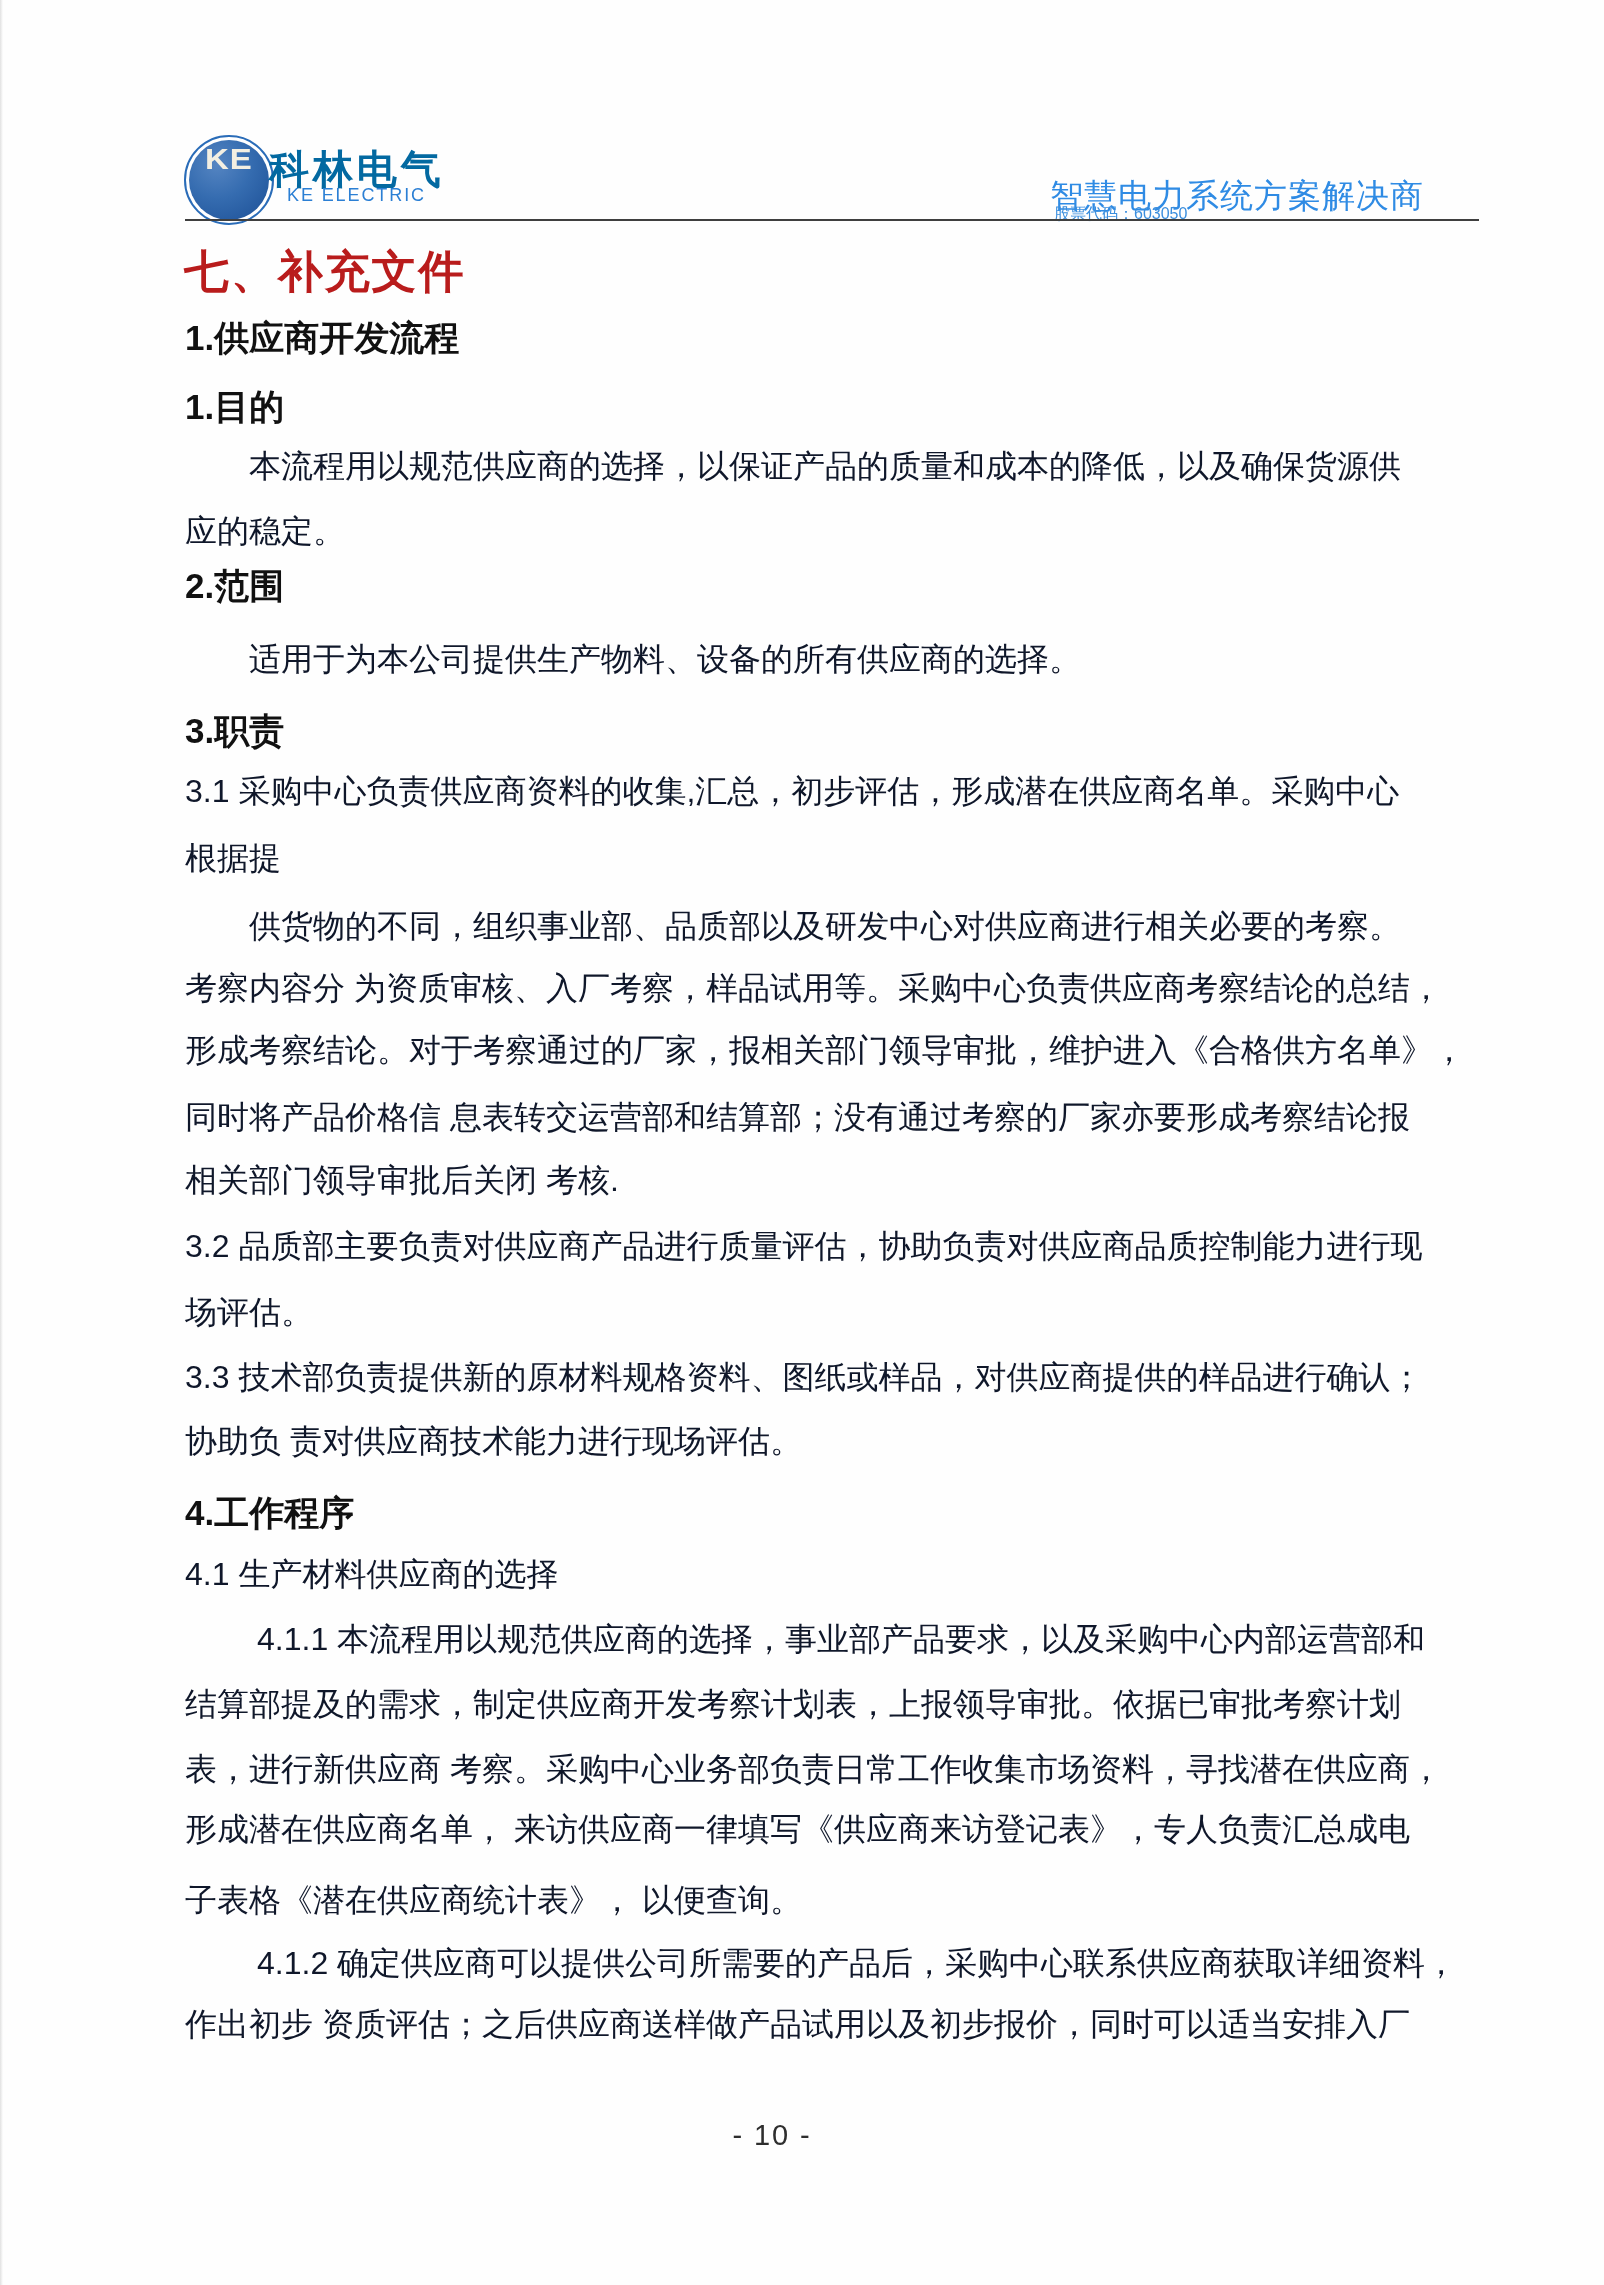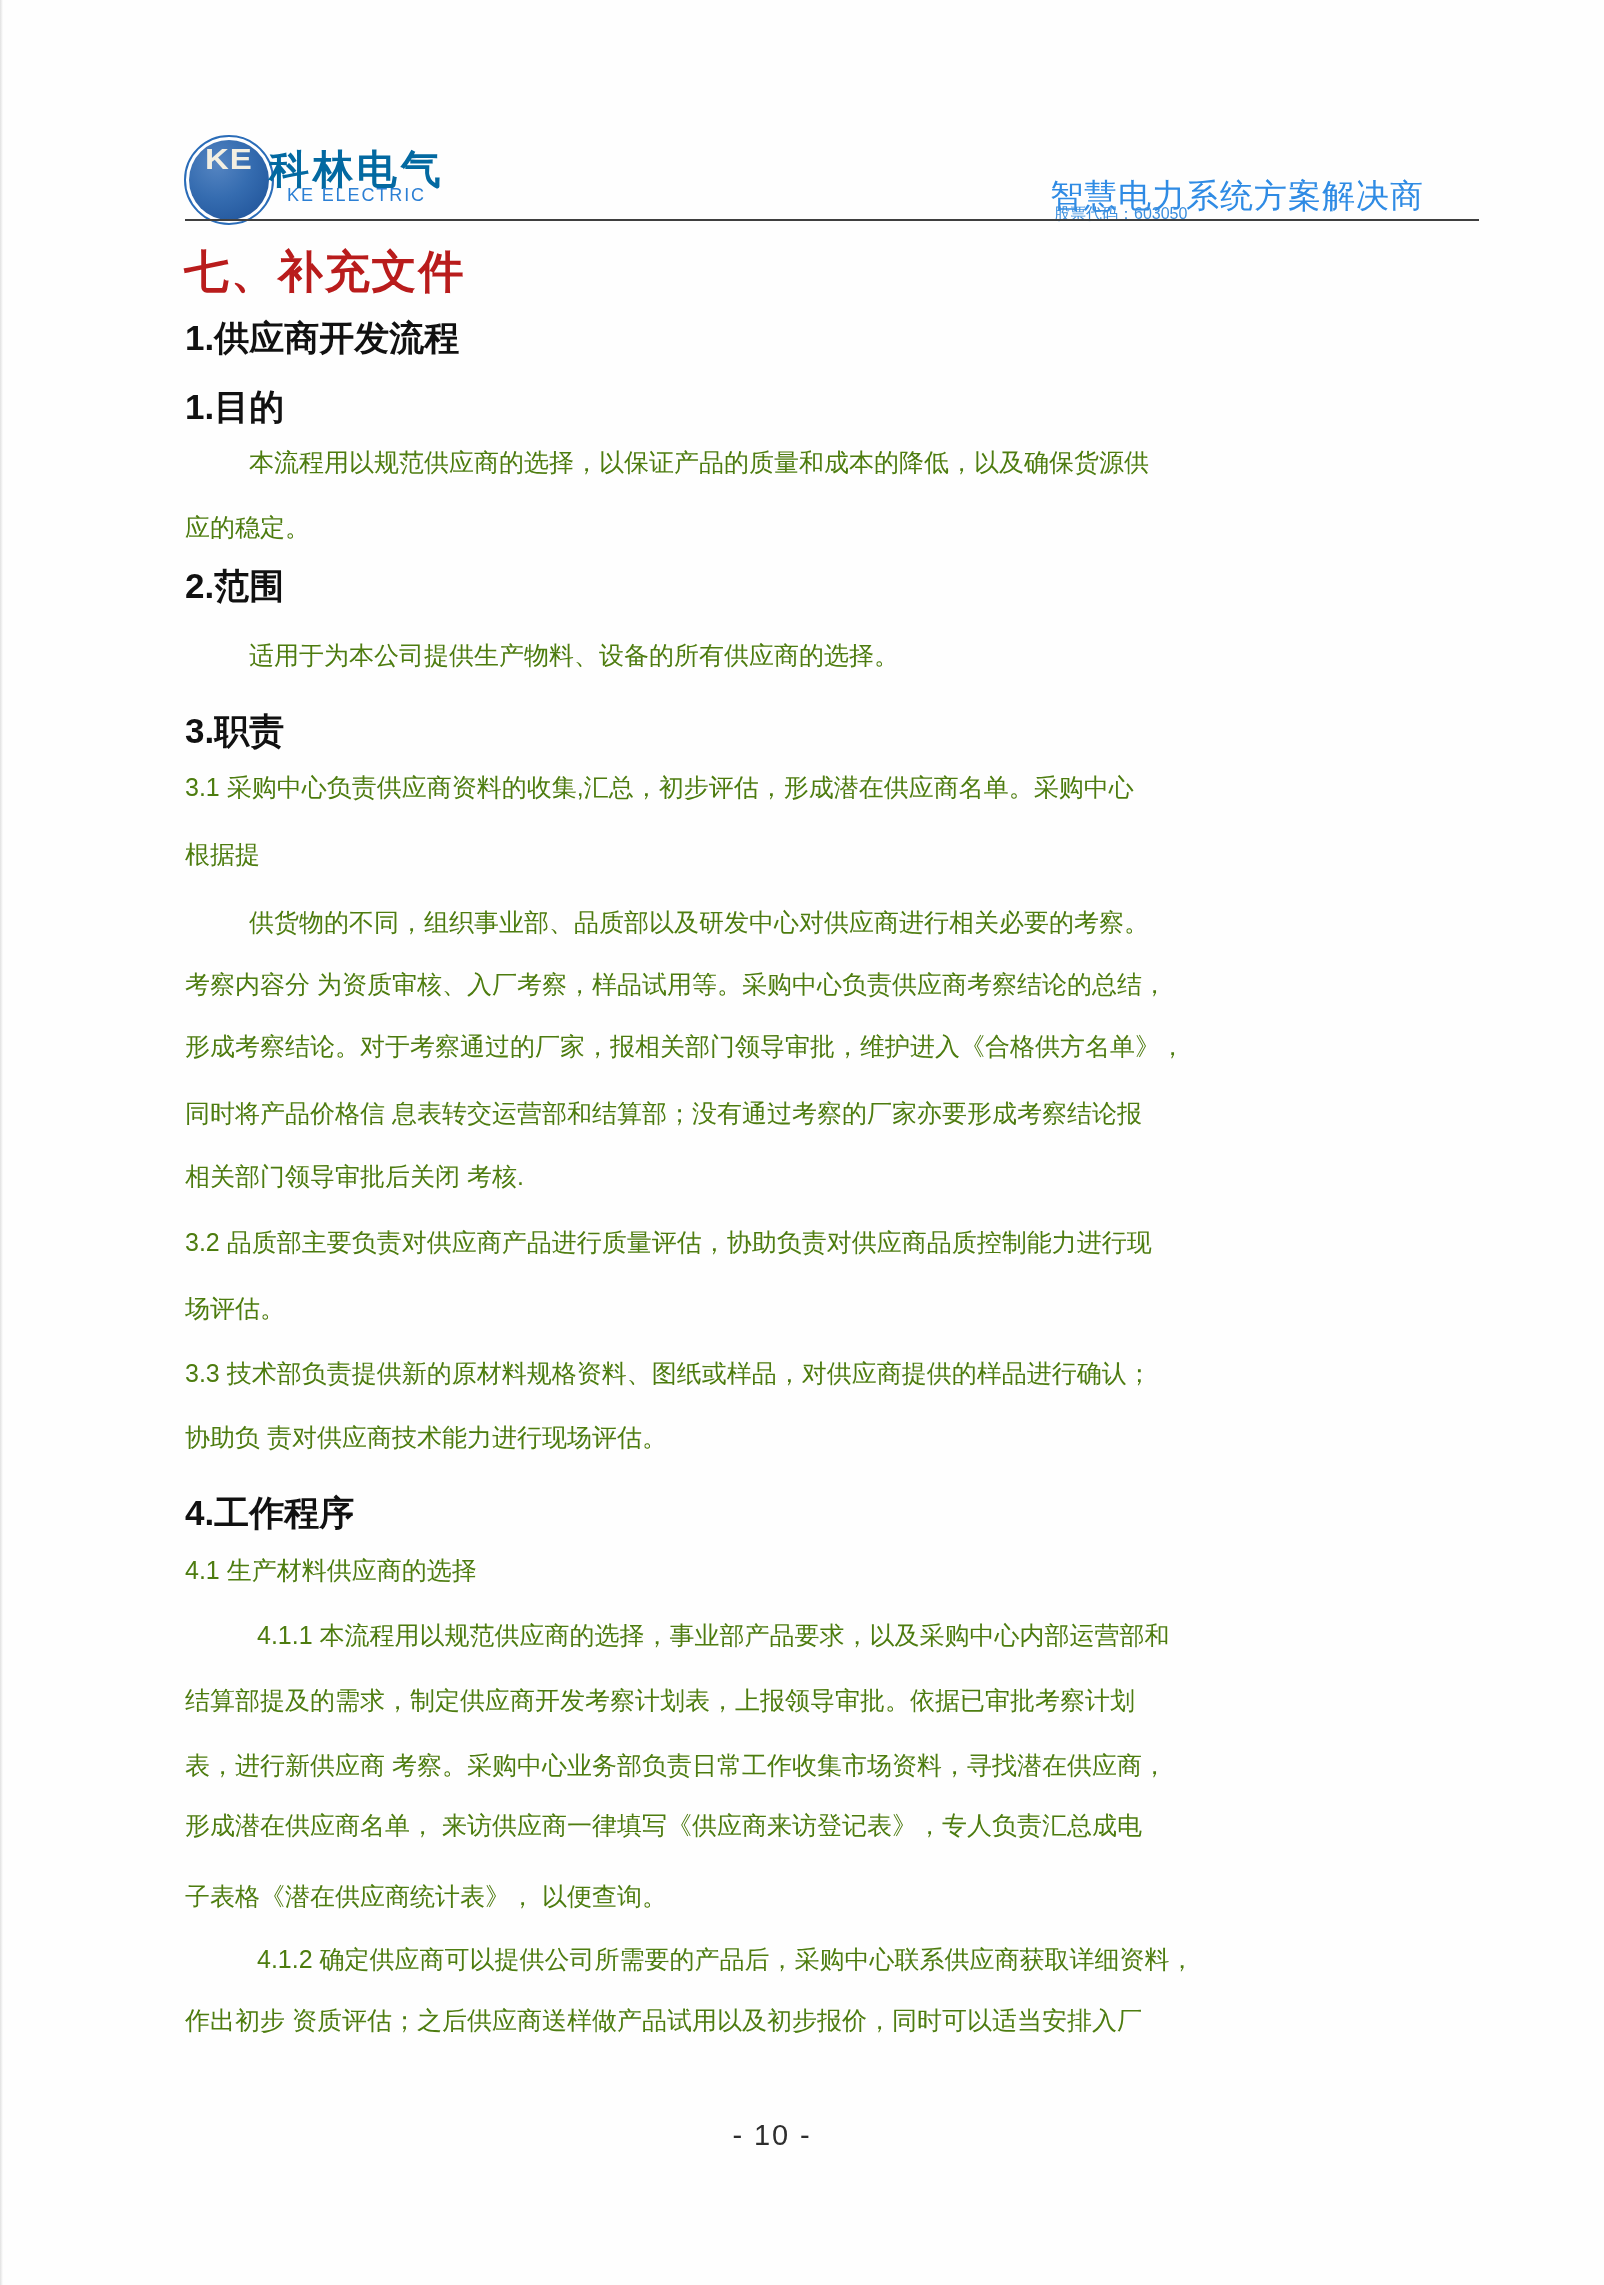--- a/index.html
+++ b/index.html
@@ -53,21 +53,21 @@
     background:#3f3f3f;
   }
 
   
   .doc-title{
     position:absolute;left:184px;top:242px;
     font-size:45px;font-weight:bold;color:#b91c1c;letter-spacing:1.9px;white-space:nowrap;
   }
   .ln{
     position:absolute;left:185px;width:1320px;
-    font-size:25px;color:#4d7c0f;line-height:1.15;white-space:nowrap;
+    font-size:32px;color:#0f172a;line-height:1.15;white-space:nowrap;
   }
   .h{font-weight:bold;color:#111;font-size:35px;}
   .ind66{padding-left:64px;}
   .ind74{padding-left:72px;}
 
   .page-num{
     position:absolute;left:0;top:2119px;width:1544px;
     text-align:center;font-size:29px;color:#2e2e2e;letter-spacing:1.9px;
   }
 </style>

